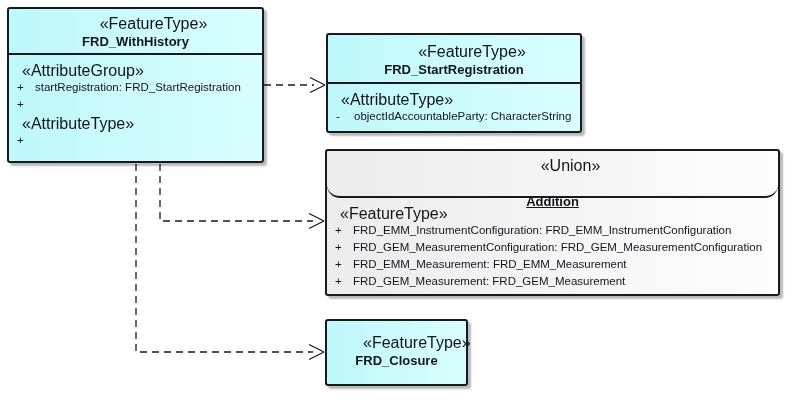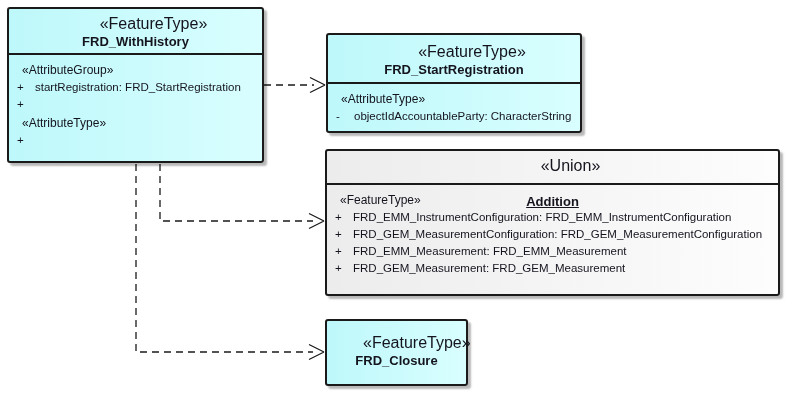--- a/index.html
+++ b/index.html
@@ -25,29 +25,29 @@
     text-align:center;
     padding-top:6px;
   }
   .with-sep{border-bottom:2px solid #1a1a1a;}
   .stereo-line{font-size:16px;line-height:17px;white-space:nowrap;padding-left:36px;}
   .name-line{font-size:13px;line-height:20px;font-weight:bold;white-space:nowrap;}
   .name-underline{text-decoration:underline;margin-top:18px;}
   .uml-body{box-sizing:border-box;padding-top:5px;}
   .row{display:flex;height:17px;line-height:17px;font-size:11.5px;white-space:nowrap;overflow:hidden;}
   .row .vis{flex:0 0 26px;box-sizing:border-box;padding-left:8px;}
-  .row.stereo{padding-left:13px;margin-top:2px;font-size:12px;}
+  .row.stereo{padding-left:13px;margin-top:2px;font-size:16px;}
   .row .rowtext{flex:1;overflow:hidden;}
   
   .b1{left:7px;top:7px;width:257px;height:156px;}
   .b1 .uml-header{height:46px;}
   .b2{left:326px;top:33px;width:256px;height:100px;}
   .b2 .uml-header{height:49px;padding-top:8px;}
   .b3{left:325px;top:149px;width:455px;height:147px;}
-  .b3 .uml-header{height:34px;}
+  .b3 .uml-header{height:47px;border-radius:13px;}
   .b4{left:325px;top:319px;width:143px;height:67px;}
   .b4 .uml-header{height:100%;display:flex;flex-direction:column;justify-content:center;padding-top:0;}
   .connectors{position:absolute;left:0;top:0;pointer-events:none;}
 </style>
 </head>
 <body>
 
 <div class="stage">
 
   <svg class="connectors" width="792" height="400" viewBox="0 0 792 400">

